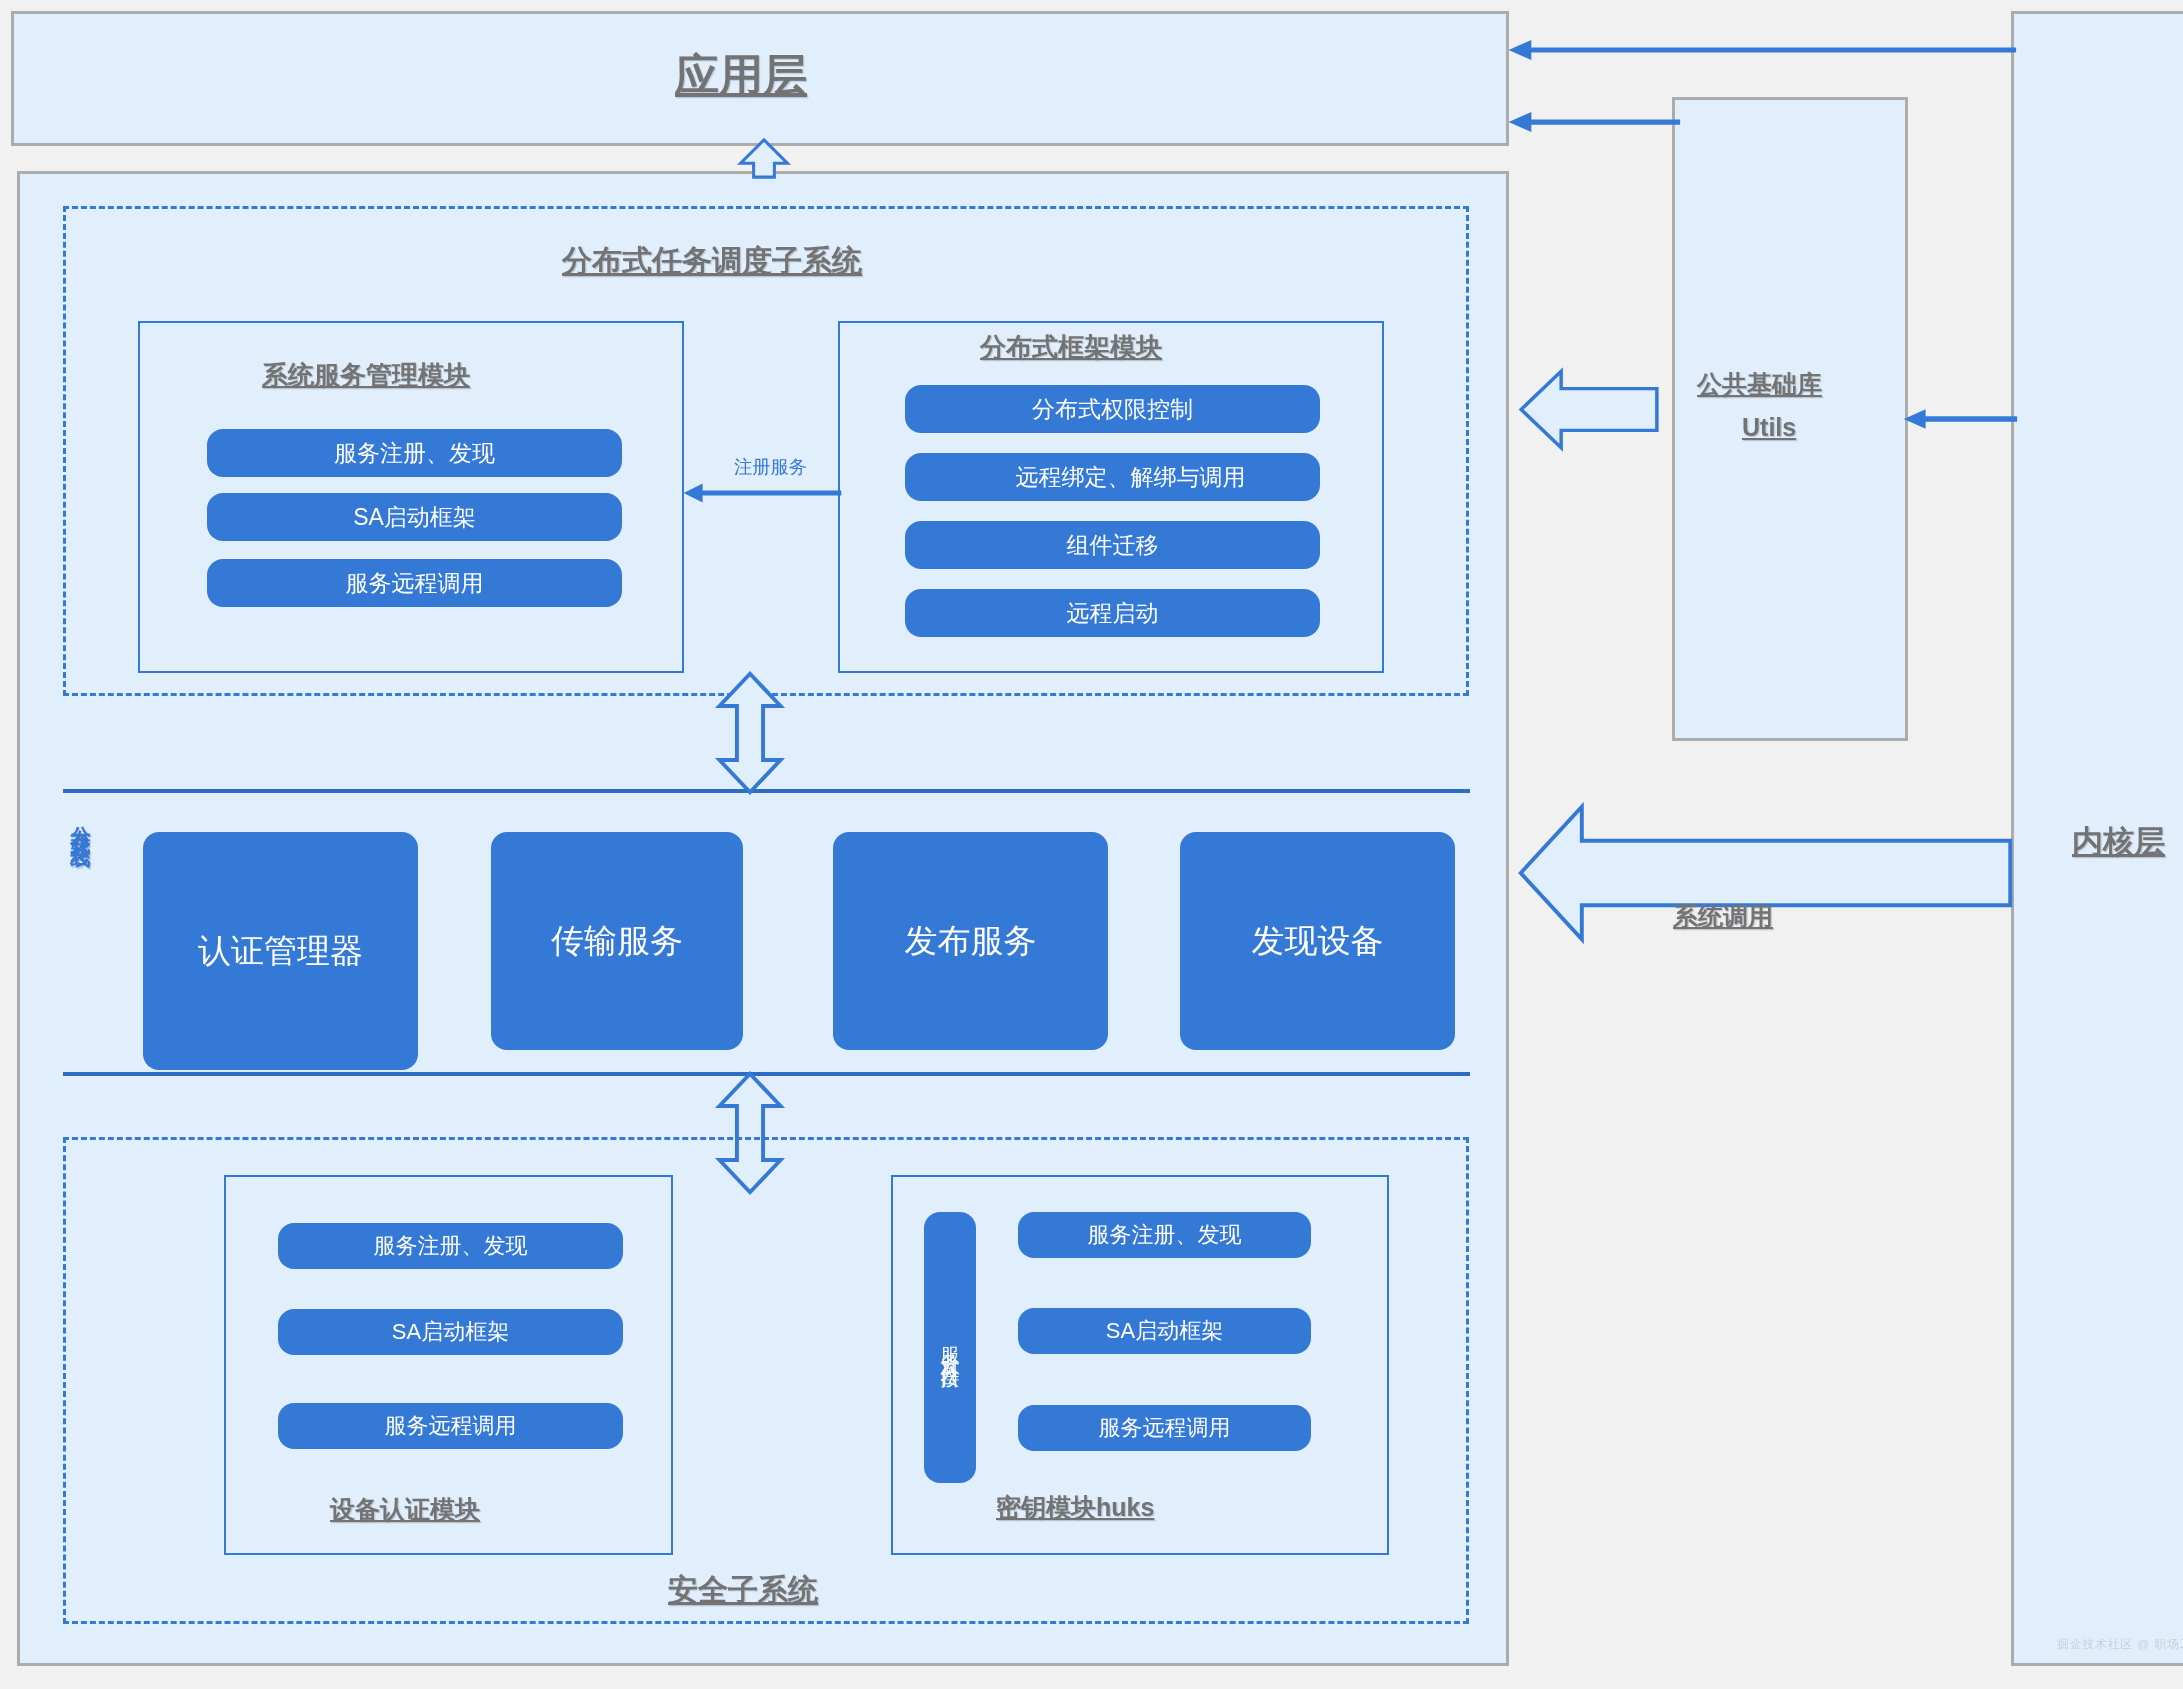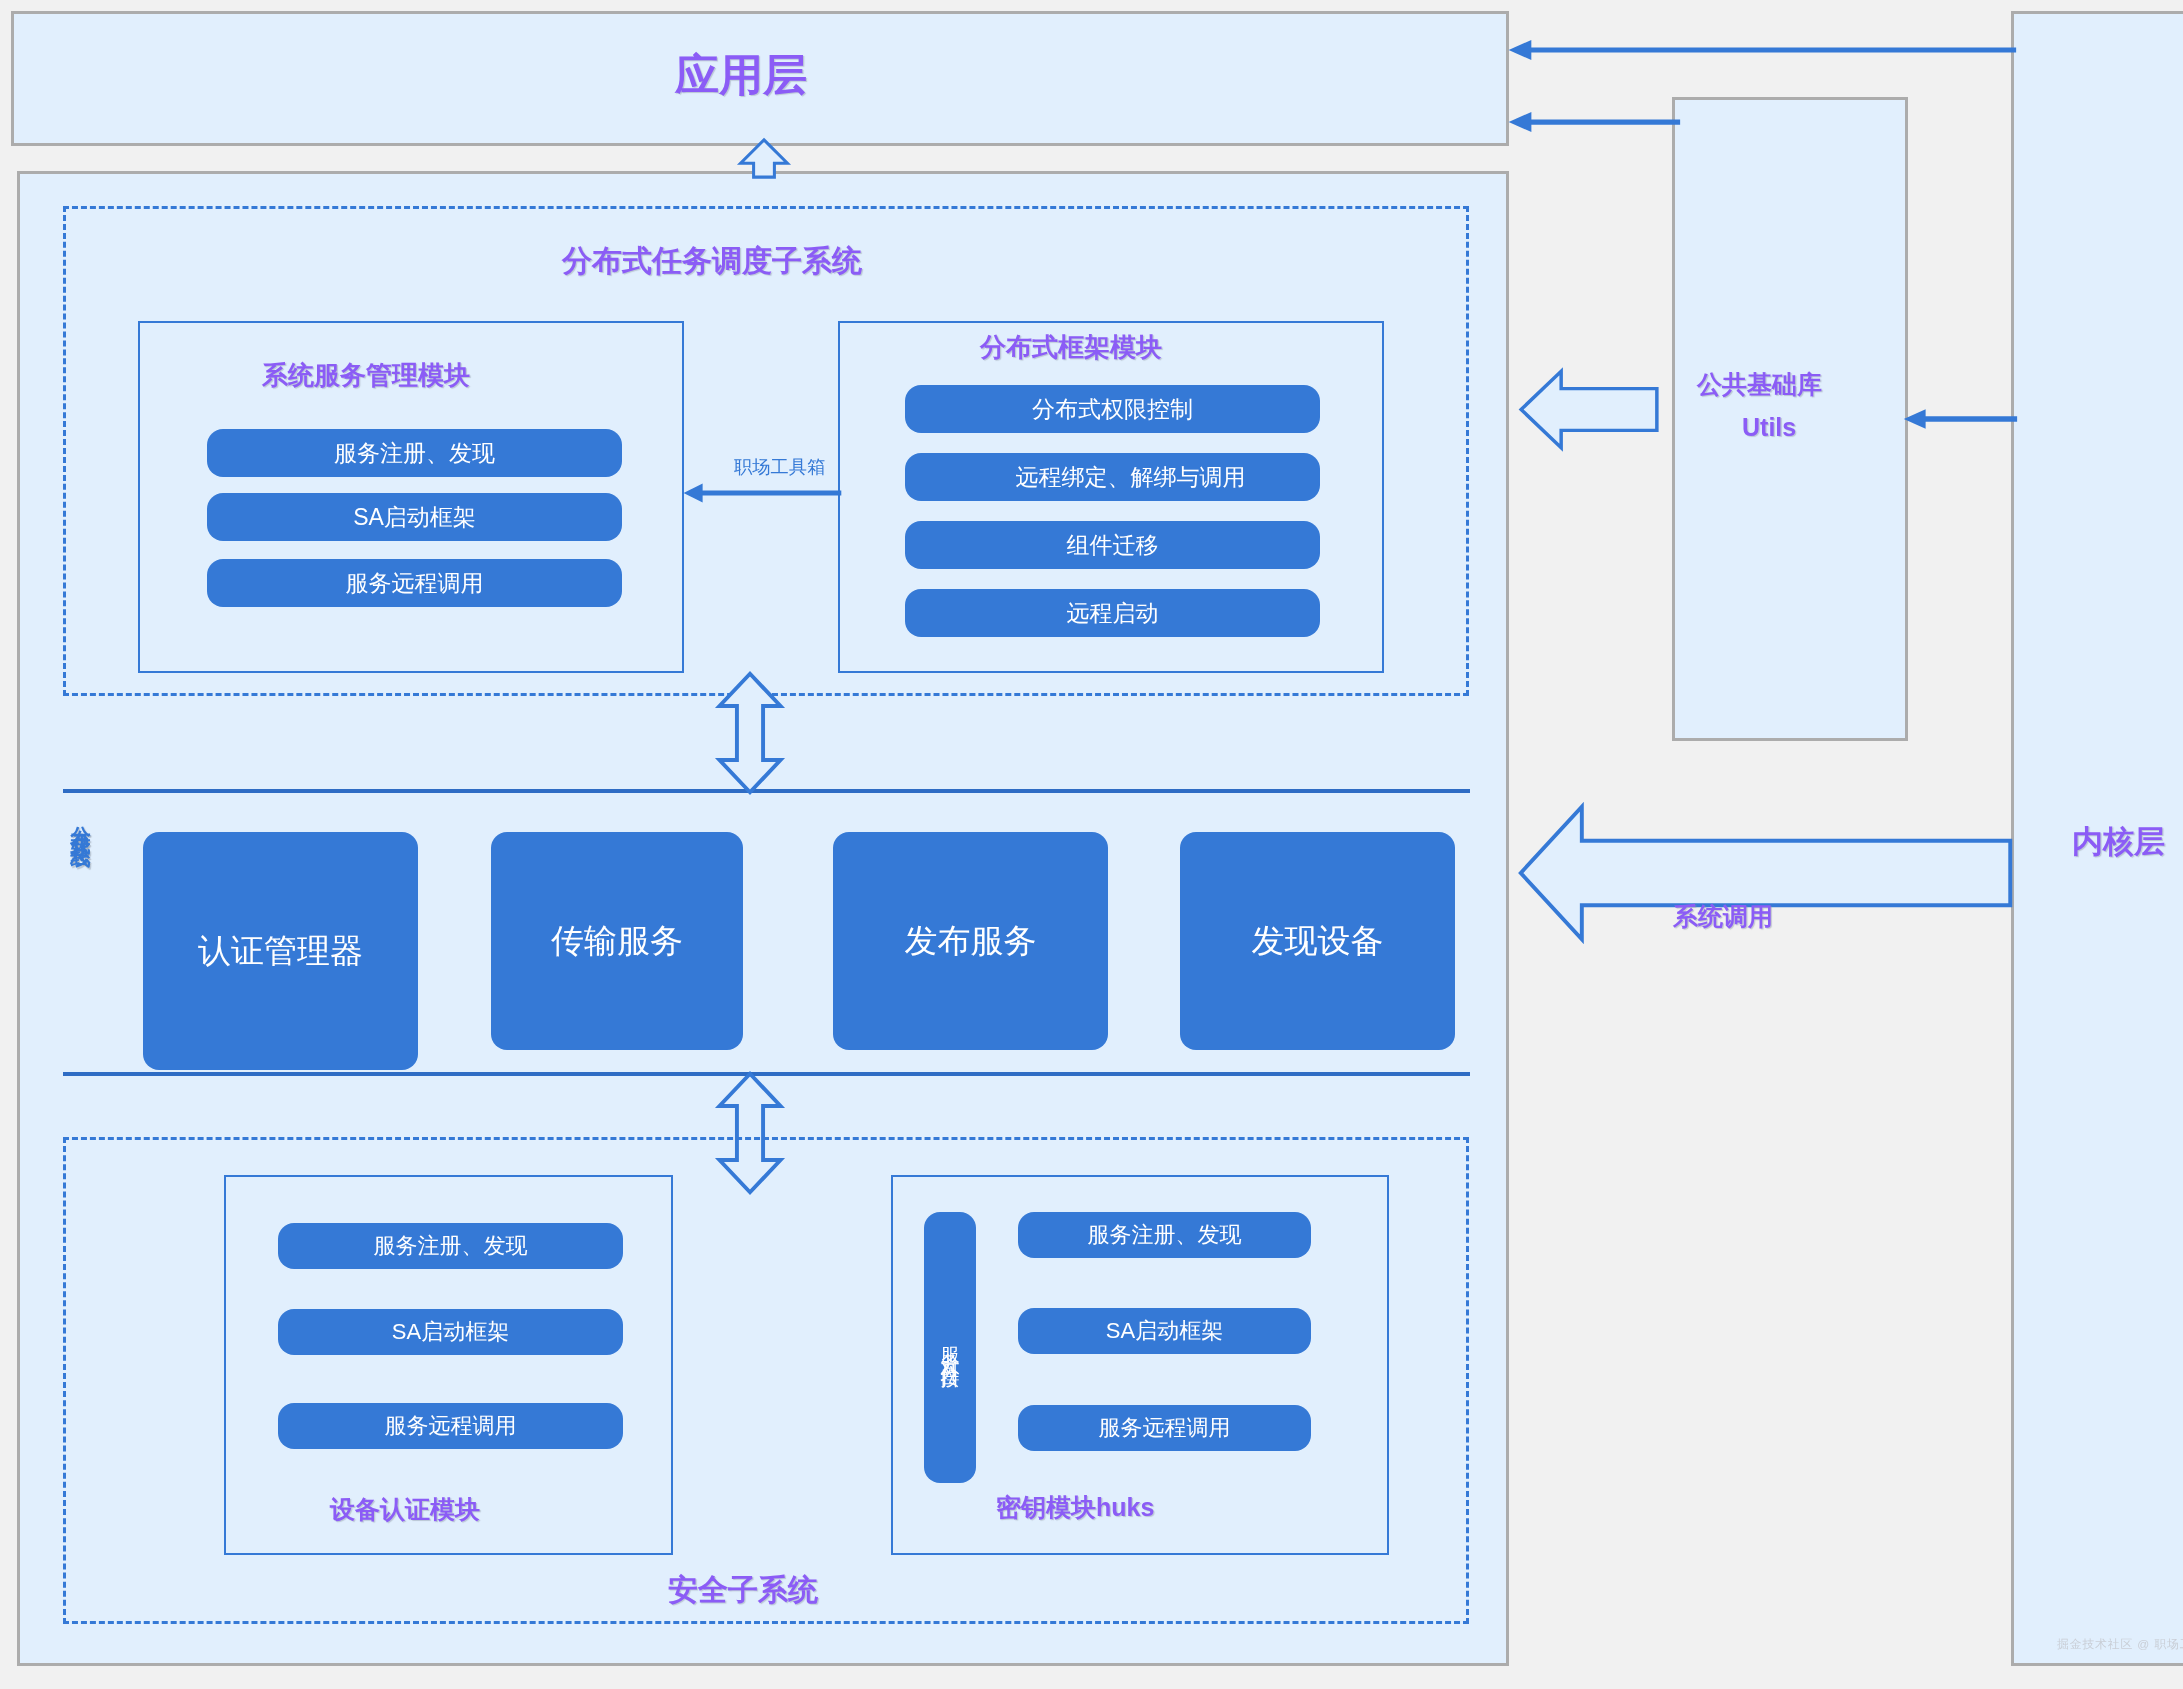--- a/index.html
+++ b/index.html
@@ -34,24 +34,25 @@
     border: 2.6px solid #3579D6;
     background: transparent;
   }
   .dashed-box {
     position: absolute;
     border: 3.9px dashed #3579D6;
     background: transparent;
   }
   .lbl {
     position: absolute;
-    color: #8b5cf6;
+    color: #737373;
     font-weight: bold;
     text-shadow: 1.3px 1.3px 0.9px rgba(140,150,165,0.45);
     white-space: nowrap;
+    text-decoration: underline;
   }
   .lbl-plain {
     position: absolute;
     color: #3579D6;
     white-space: nowrap;
   }
   .vtext {
     position: absolute;
     color: #3579D6;
     writing-mode: vertical-rl;
@@ -107,21 +108,21 @@
   <div class="bluebox" style="left:207px; top:559px; width:415px; height:48px; font-size:23px;">服务远程调用</div>
 
   <div class="outline-box" style="left:838px; top:321px; width:546px; height:352px;">
   </div>
   <div class="lbl" style="left:980px; top:330px; font-size:26px;">分布式框架模块</div>
   <div class="bluebox" style="left:905px; top:385px; width:415px; height:48px; font-size:23px;">分布式权限控制</div>
   <div class="bluebox" style="left:905px; top:453px; width:415px; height:48px; font-size:23px;padding-left:36px;">远程绑定、解绑与调用</div>
   <div class="bluebox" style="left:905px; top:521px; width:415px; height:48px; font-size:23px;">组件迁移</div>
   <div class="bluebox" style="left:905px; top:589px; width:415px; height:48px; font-size:23px;">远程启动</div>
 
-  <div class="lbl-plain" style="left:734px; top:454px; font-size:18.3px;">职场工具箱</div>
+  <div class="lbl-plain" style="left:734px; top:454px; font-size:18.3px;">注册服务</div>
   <svg class="ov" style="left:681px; top:480px; width:162px; height:26px;" viewBox="0 0 370 60">
     <line x1="368" y1="30" x2="42" y2="30" stroke="#3579D6" stroke-width="11"></line>
     <polygon points="4,30 48,8 48,52" fill="#3579D6"></polygon>
   </svg>
 
   <div class="hrule" style="left:63px; top:789px; width:1407px; height:4.4px;"></div>
   <div class="hrule" style="left:63px; top:1072px; width:1407px; height:4.4px;"></div>
 
   <div class="vtext" style="left:68px; top:810px; font-size:20px; font-weight:bold;">分布式软总线</div>
 

